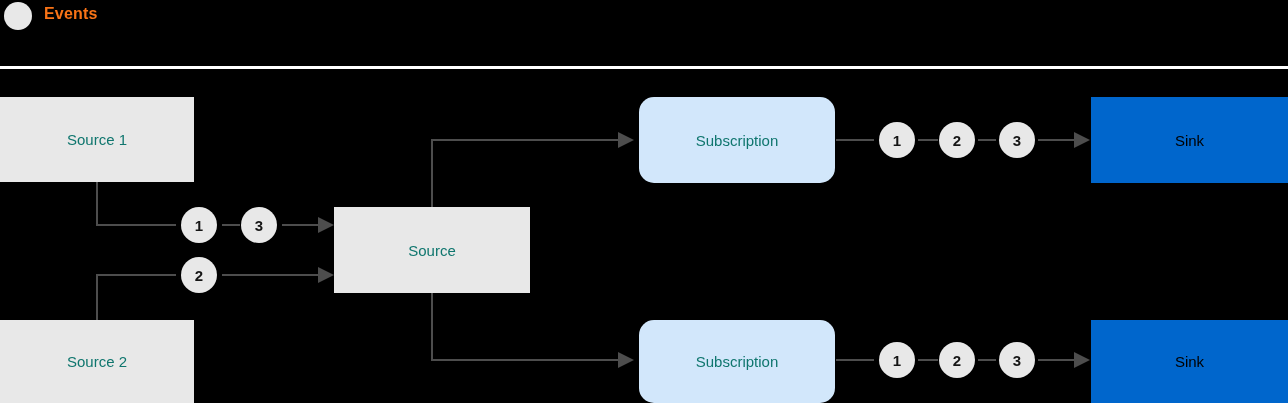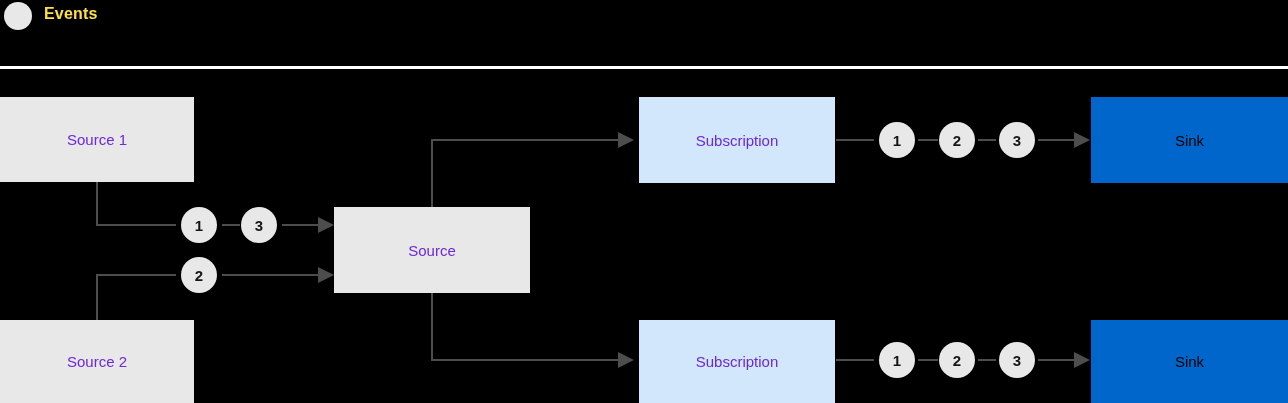--- a/index.html
+++ b/index.html
@@ -26,46 +26,47 @@
   .legend-dot {
     left: 4px; top: 2px;
     width: 28px; height: 28px;
     border-radius: 50%;
     background: #e8e8e8;
   }
   .legend-label {
     left: 44px; top: 5px;
     font-size: 16px;
     font-weight: bold;
-    color: #fde047;
+    color: #f97316;
     letter-spacing: 0.2px;
   }
   .divider {
     left: 0; top: 66px;
     width: 1288px; height: 3px;
     background: #ffffff;
   }
 
   
   .box {
     display: flex;
     align-items: center;
     justify-content: center;
     font-size: 15px;
-    color: #6d28d9;
+    color: #0f766e;
     box-sizing: border-box;
   }
   .box-source {
     background: #e8e8e8;
   }
   .box-channel {
     background: #e8e8e8;
   }
   .box-sub {
     background: #d2e7fb;
+    border-radius: 15px;
   }
   .box-sink {
     background: #0066cc;
     color: #000000;
   }
 
   
   .badge {
     width: 36px; height: 36px;
     border-radius: 50%;

